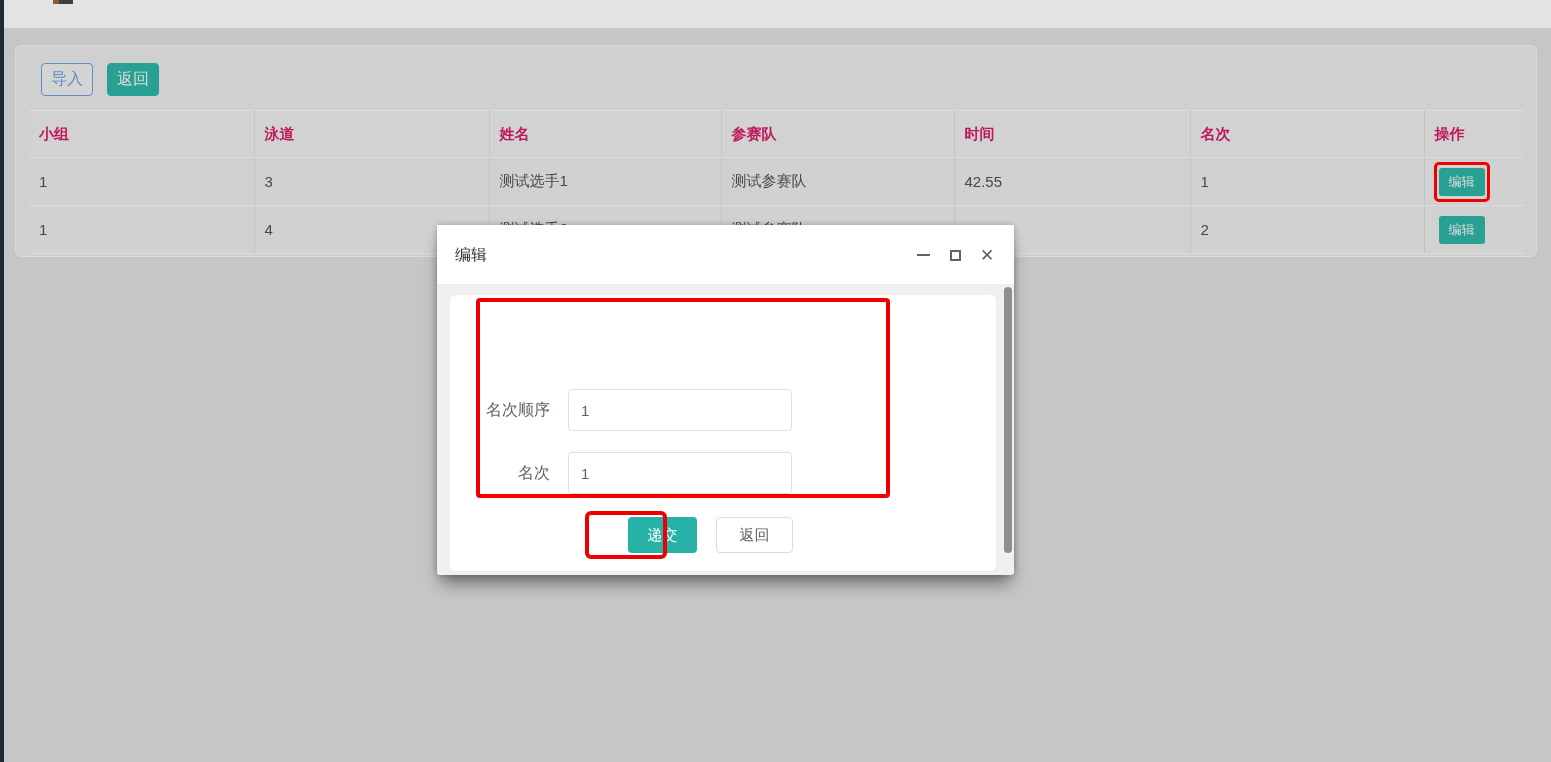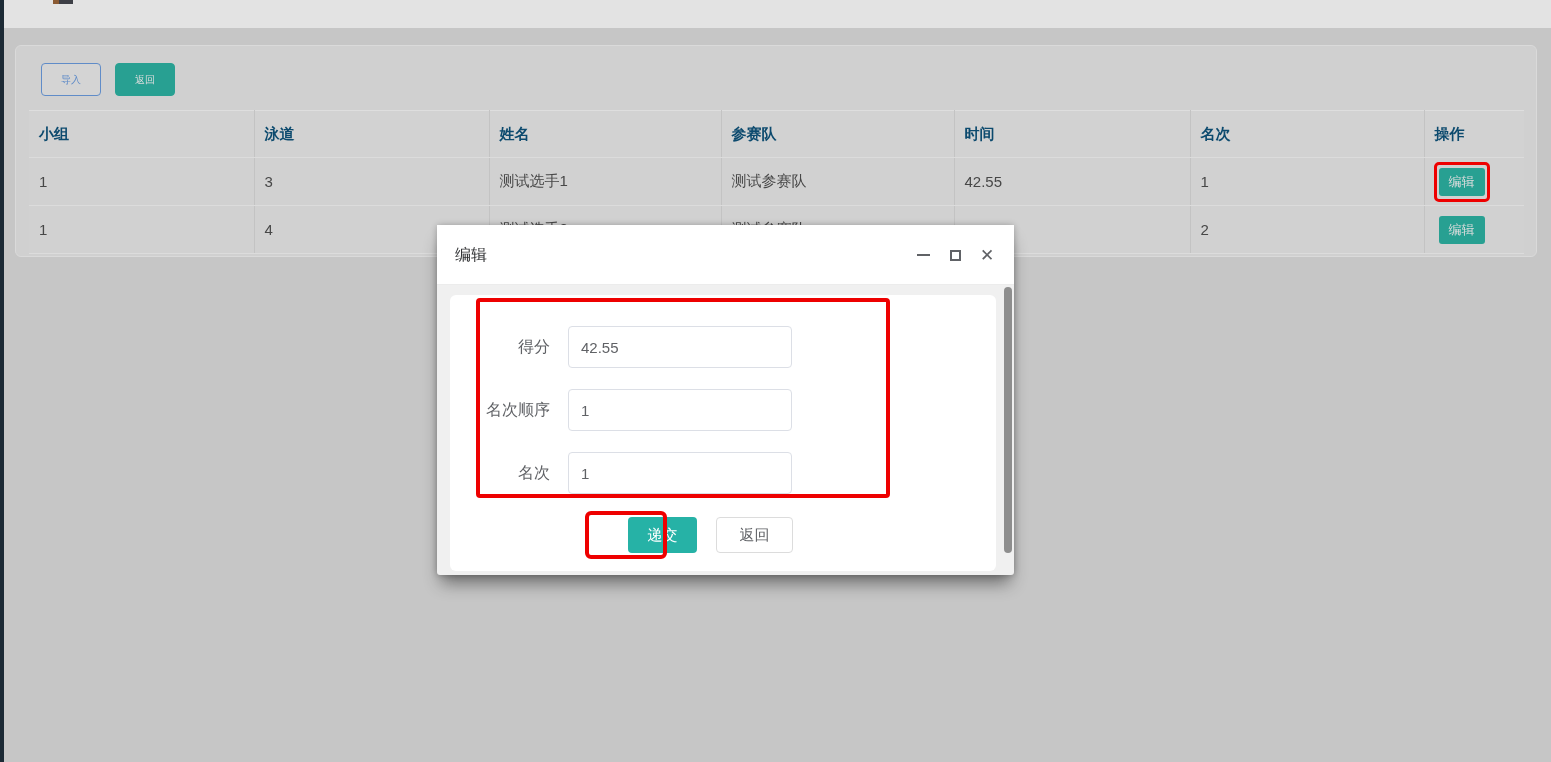--- a/index.html
+++ b/index.html
@@ -11,29 +11,29 @@
   .chrome { position:absolute; left:0; top:0; width:1551px; height:28px; background:#e3e3e3; z-index:5; }
   .favicon-frag { position:absolute; left:53px; top:0; width:20px; height:4px;
                   background:linear-gradient(to right,#8a5a33 0 28%,#3d3f46 28% 100%); }
 
   
   .page { position:absolute; left:0; top:28px; width:1551px; height:734px; background:#c6c6c6; }
   .card { position:absolute; left:15px; top:17px; width:1522px; height:212px;
           background:#d0d0d0; border:1px solid #dadada; border-radius:6px; }
 
   .toolbar { position:absolute; left:25px; top:17px; display:flex; gap:14px; }
-  .btn { height:33px; min-width:52px; padding:0 19px; border-radius:4px; font-size:10px; cursor:pointer; }
+  .btn { height:33px; min-width:52px; padding:0 7px; border-radius:4px; font-size:16px; cursor:pointer; }
   .btn-import { background:#d4d4d4; border:1px solid #608cc8; color:#608cc8; }
   .btn-back-top { background:#28a092; border:1px solid #28a092; color:#dcdcdc; }
 
   
   table { position:absolute; left:13px; top:64px; width:1495px; border-collapse:collapse; table-layout:fixed;
           border-top:1px solid #dedede; }
   th, td { text-align:left; padding:0 0 0 10px; font-size:15px; overflow:hidden; white-space:nowrap; }
-  th { height:47px; color:#0c4a6e; font-weight:bold; background:#d2d2d2;
+  th { height:47px; color:#be185d; font-weight:bold; background:#d2d2d2;
        border-bottom:1px solid #dcdcdc; border-right:1px solid #c3c3c3; }
   td { height:48px; color:#474747; background:#d1d1d1;
        border-bottom:1px solid #dcdcdc; border-right:1px solid #c3c3c3; }
   th:last-child, td:last-child { border-right:none; }
 
   .btn-edit { display:inline-block; padding:5px 10px; background:#28a092; color:#dcdcdc;
               border:none; border-radius:3px; font-size:13px; cursor:pointer; }
   .hl-wrap { position:relative; display:inline-block; margin-left:4px; }
   .hl-wrap.highlighted::before { content:""; position:absolute; left:-5px; right:-5px; top:-6px; bottom:-6px;
               border:3px solid #ee0000; border-radius:5px; pointer-events:none; }
@@ -154,24 +154,20 @@
           <span class="ic-max"></span>
         </span>
       <span class="wc">
           <span class="ic-close">✕</span>
         </span>
     </span>
   </div>
 
   <div class="modal-panel"></div>
 
-  <div class="form-row row-a">
-    <span class="flabel">得分</span>
-    <input value="42.55" style="">
-  </div>
   <div class="form-row row-b">
     <span class="flabel">名次顺序</span>
     <input value="1" style="">
   </div>
   <div class="form-row row-c">
     <span class="flabel">名次</span>
     <input value="1" style="">
   </div>
 
   <div class="modal-actions">

